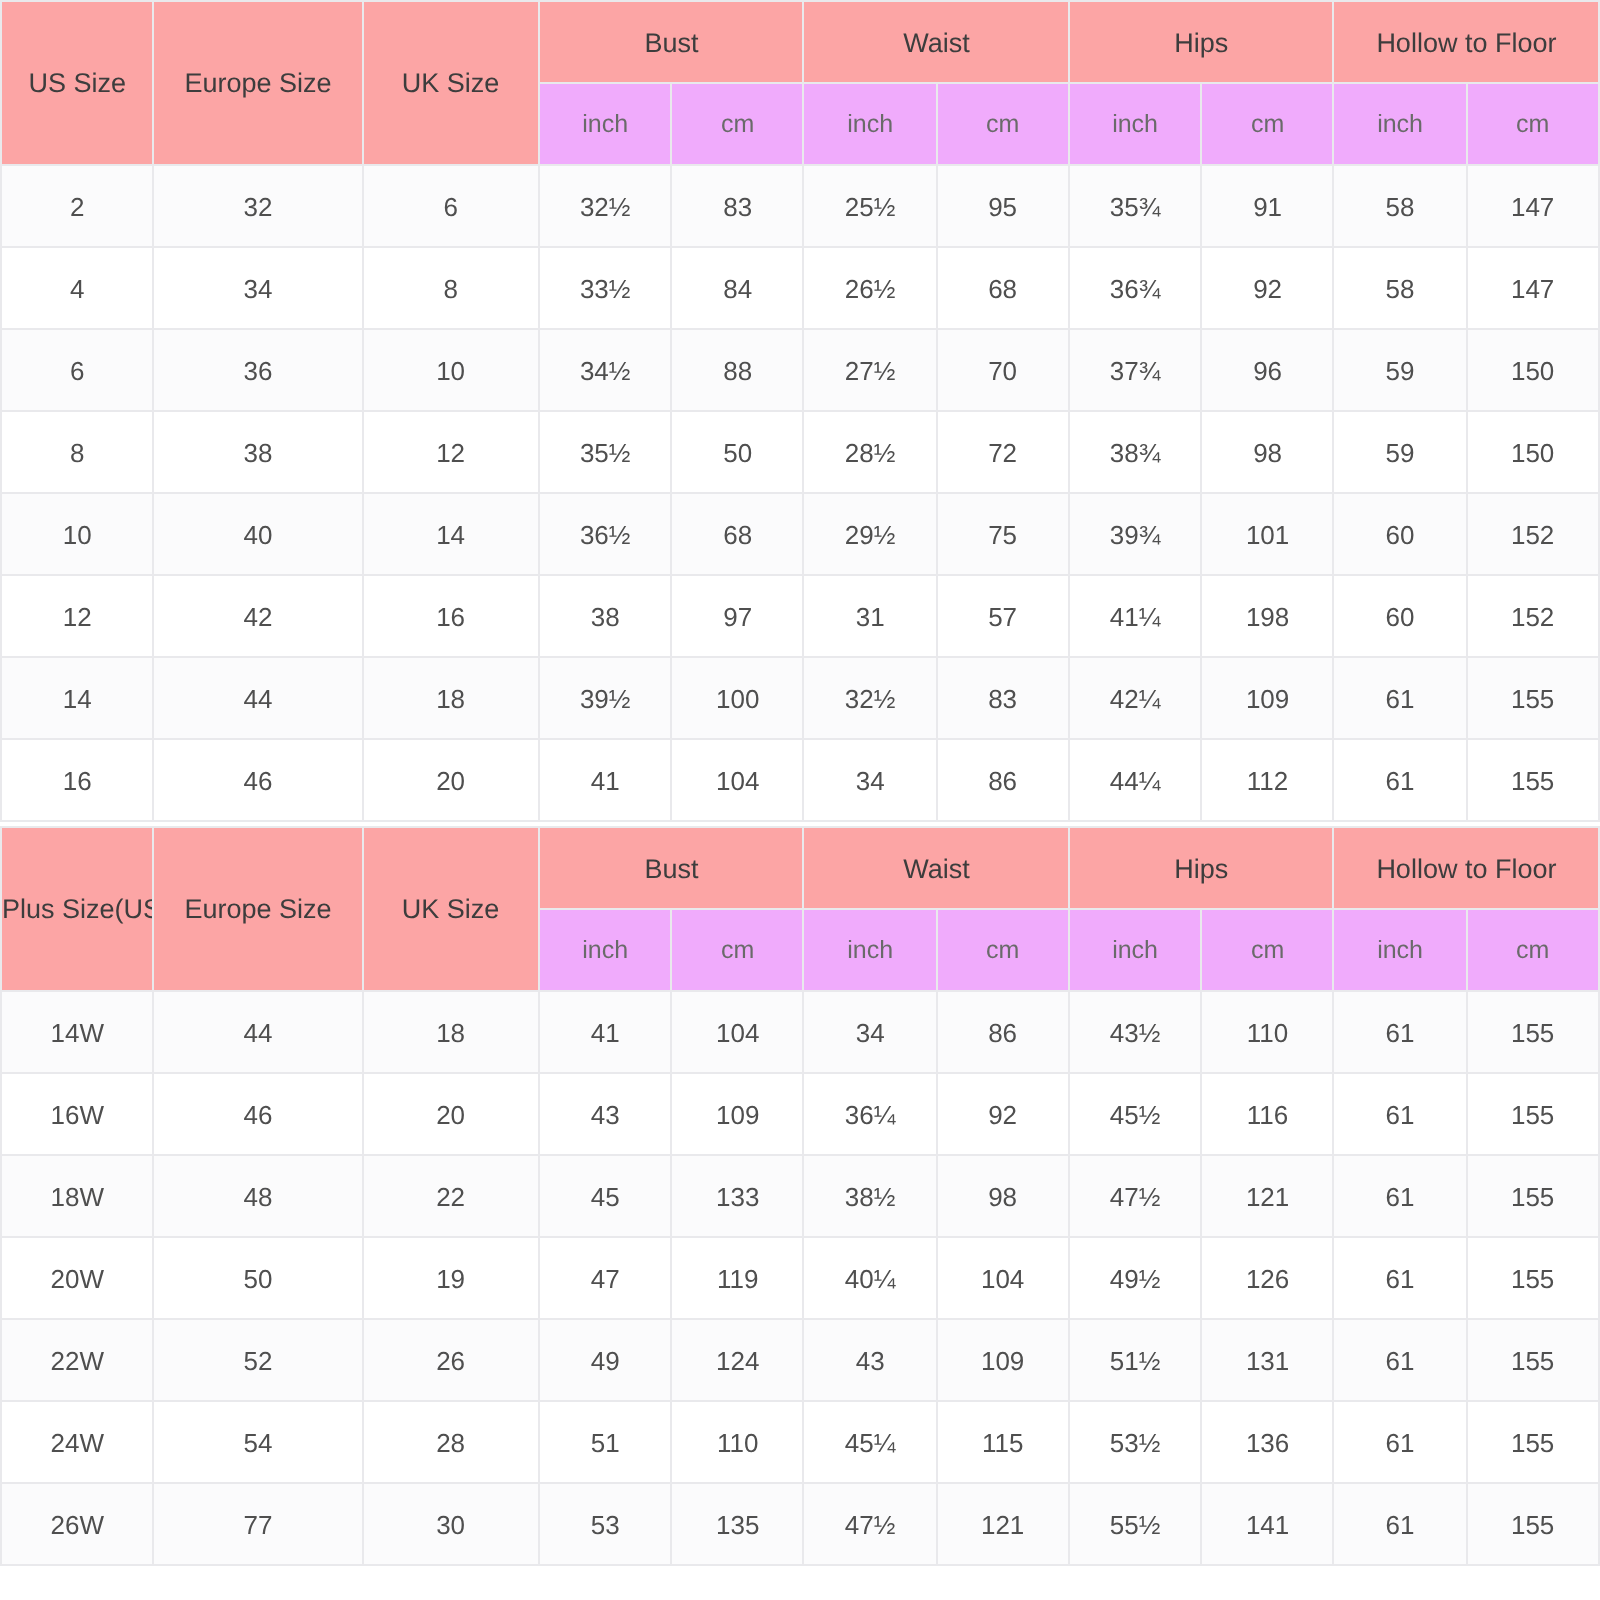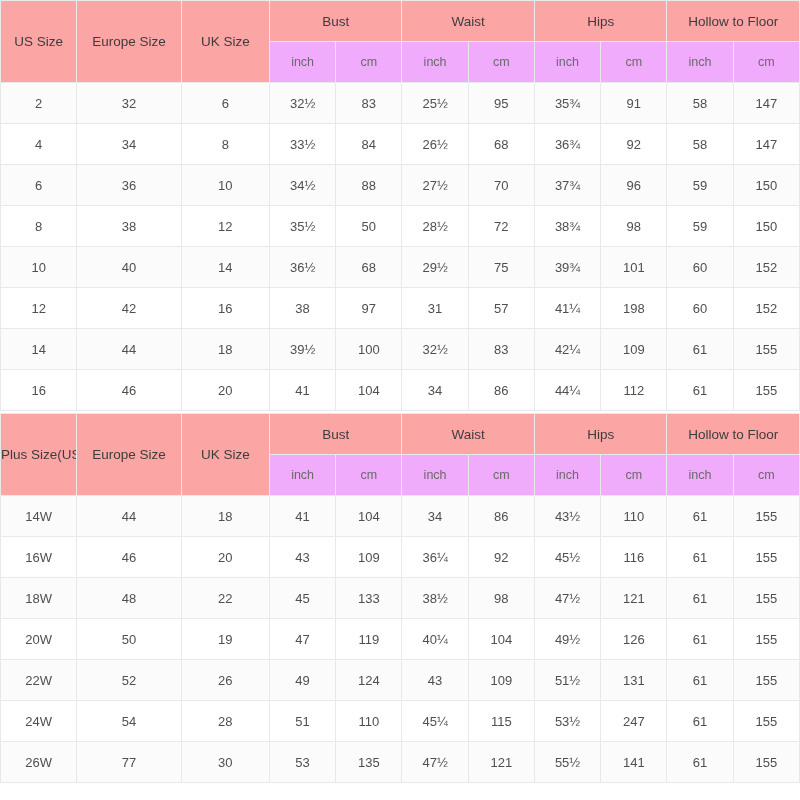--- a/index.html
+++ b/index.html
@@ -321,21 +321,21 @@
         </tr>
         <tr class="data-row band-b">
           <td>24W</td>
           <td>54</td>
           <td>28</td>
           <td>51</td>
           <td>110</td>
           <td>45¼</td>
           <td>115</td>
           <td>53½</td>
-          <td>247</td>
+          <td>136</td>
           <td>61</td>
           <td>155</td>
         </tr>
         <tr class="data-row band-a">
           <td>26W</td>
           <td>77</td>
           <td>30</td>
           <td>53</td>
           <td>135</td>
           <td>47½</td>

